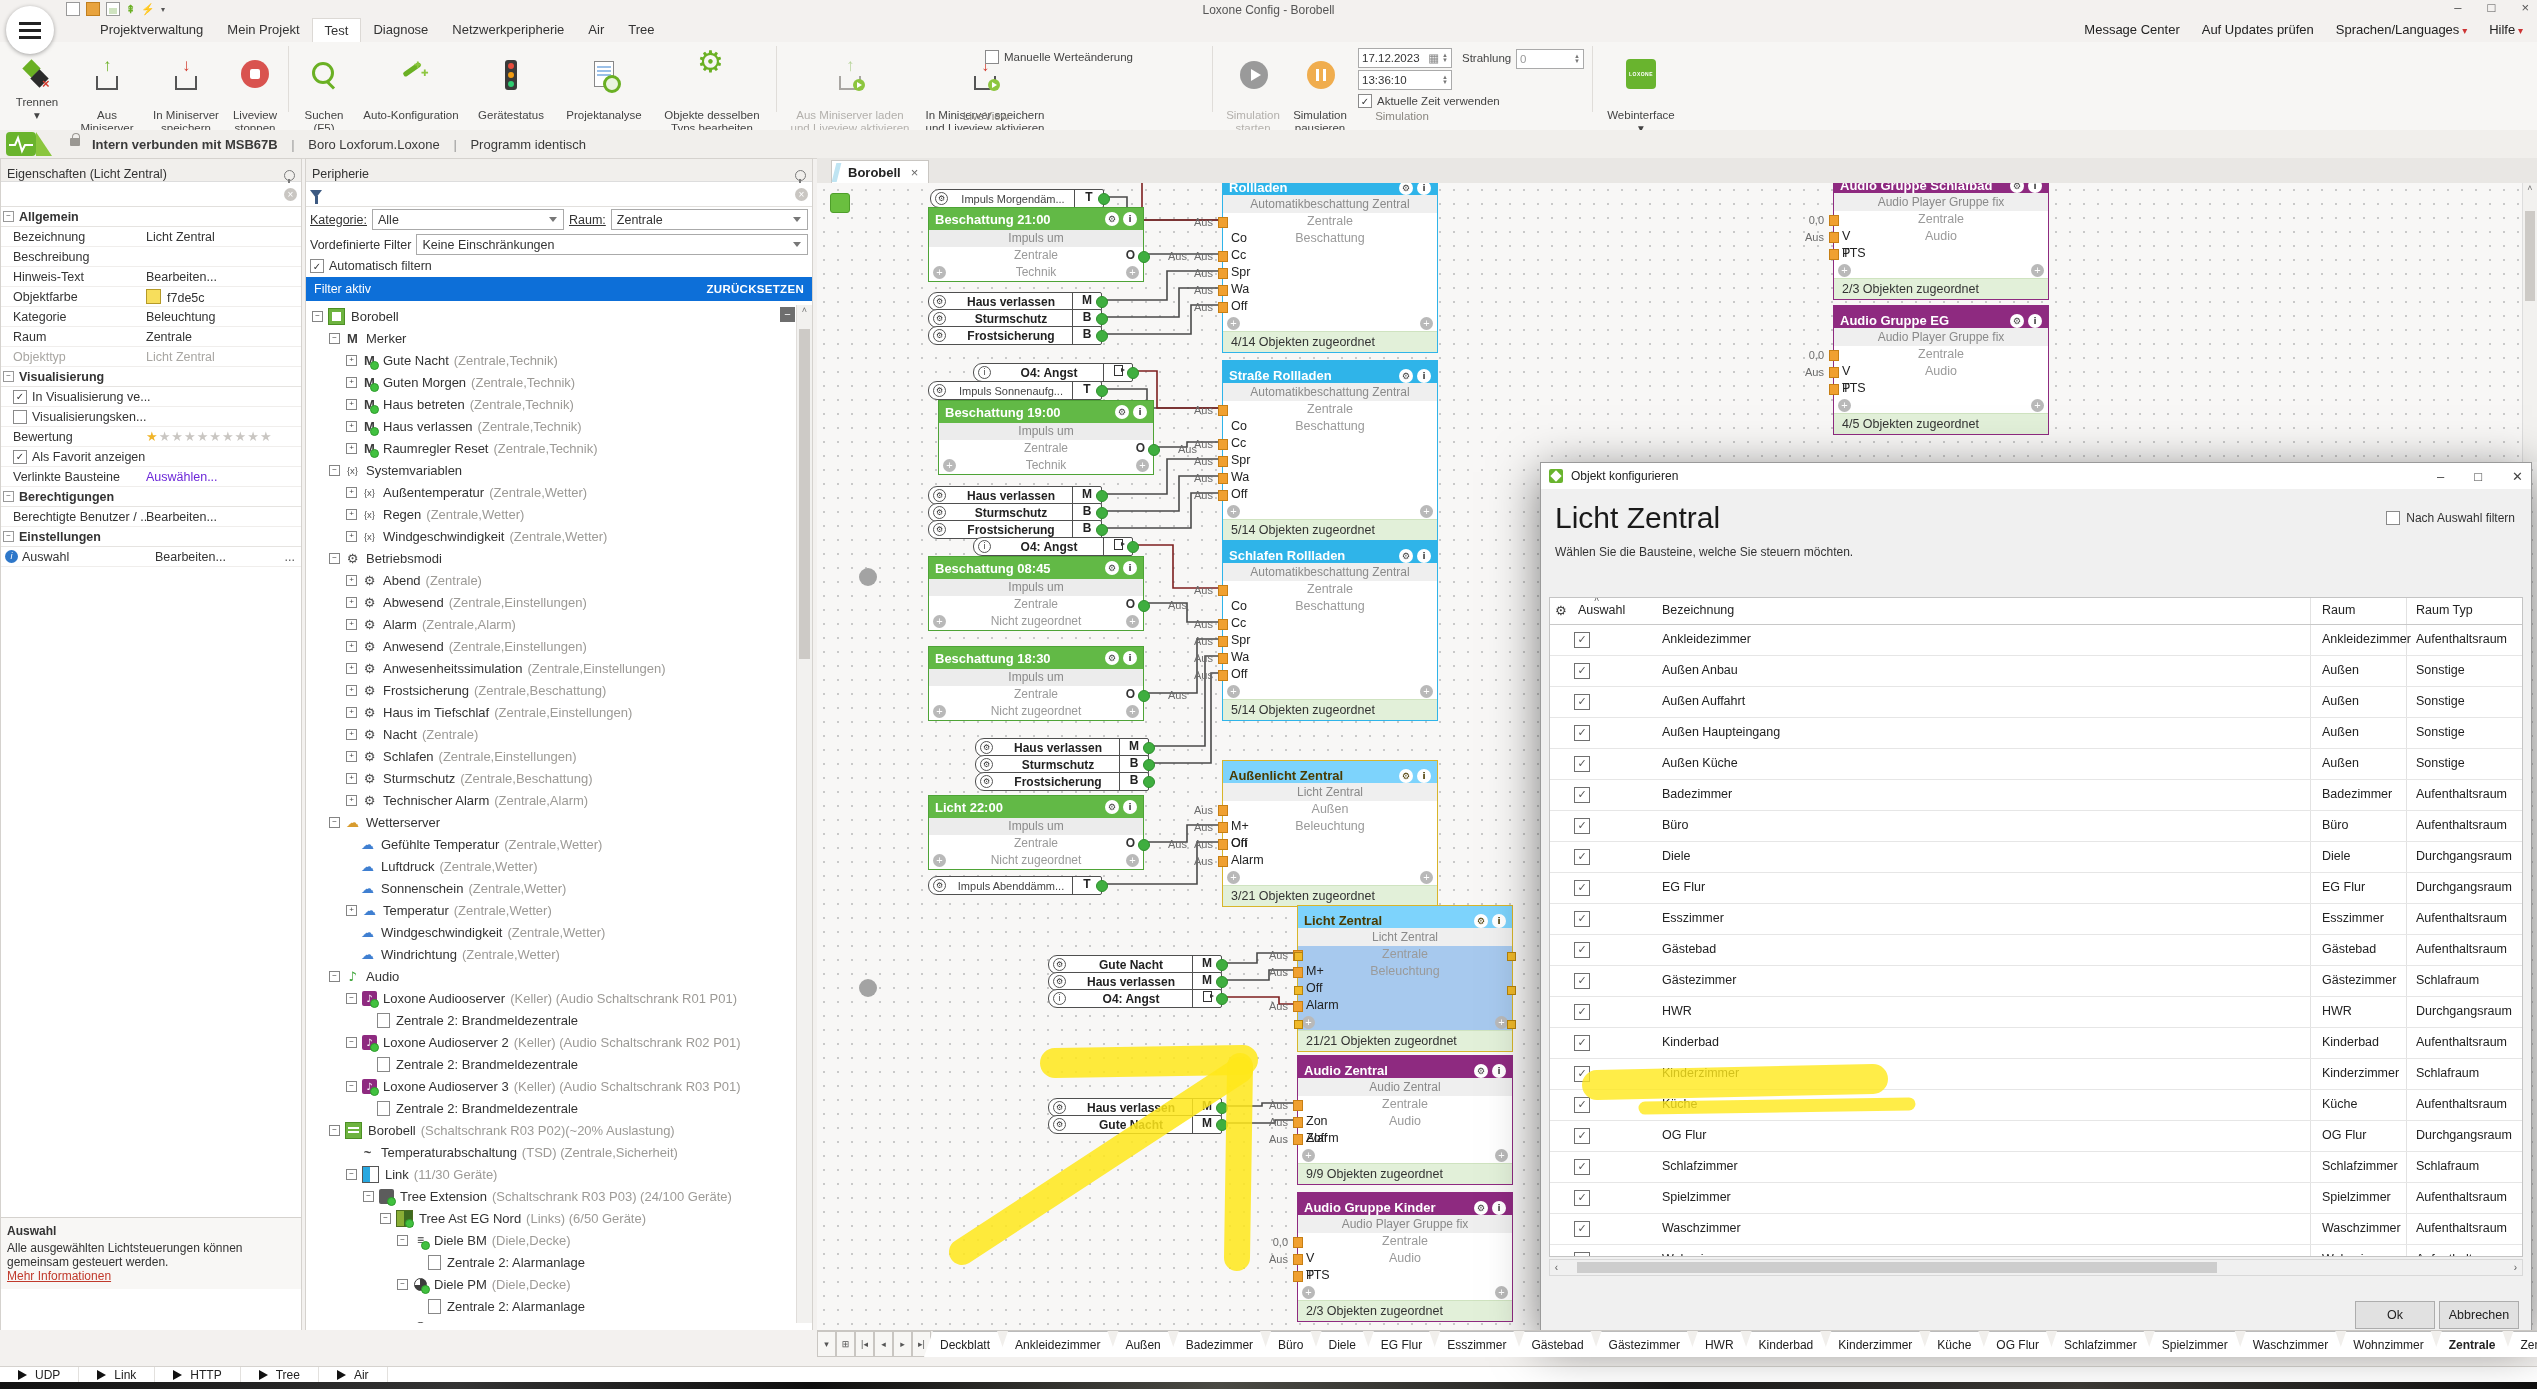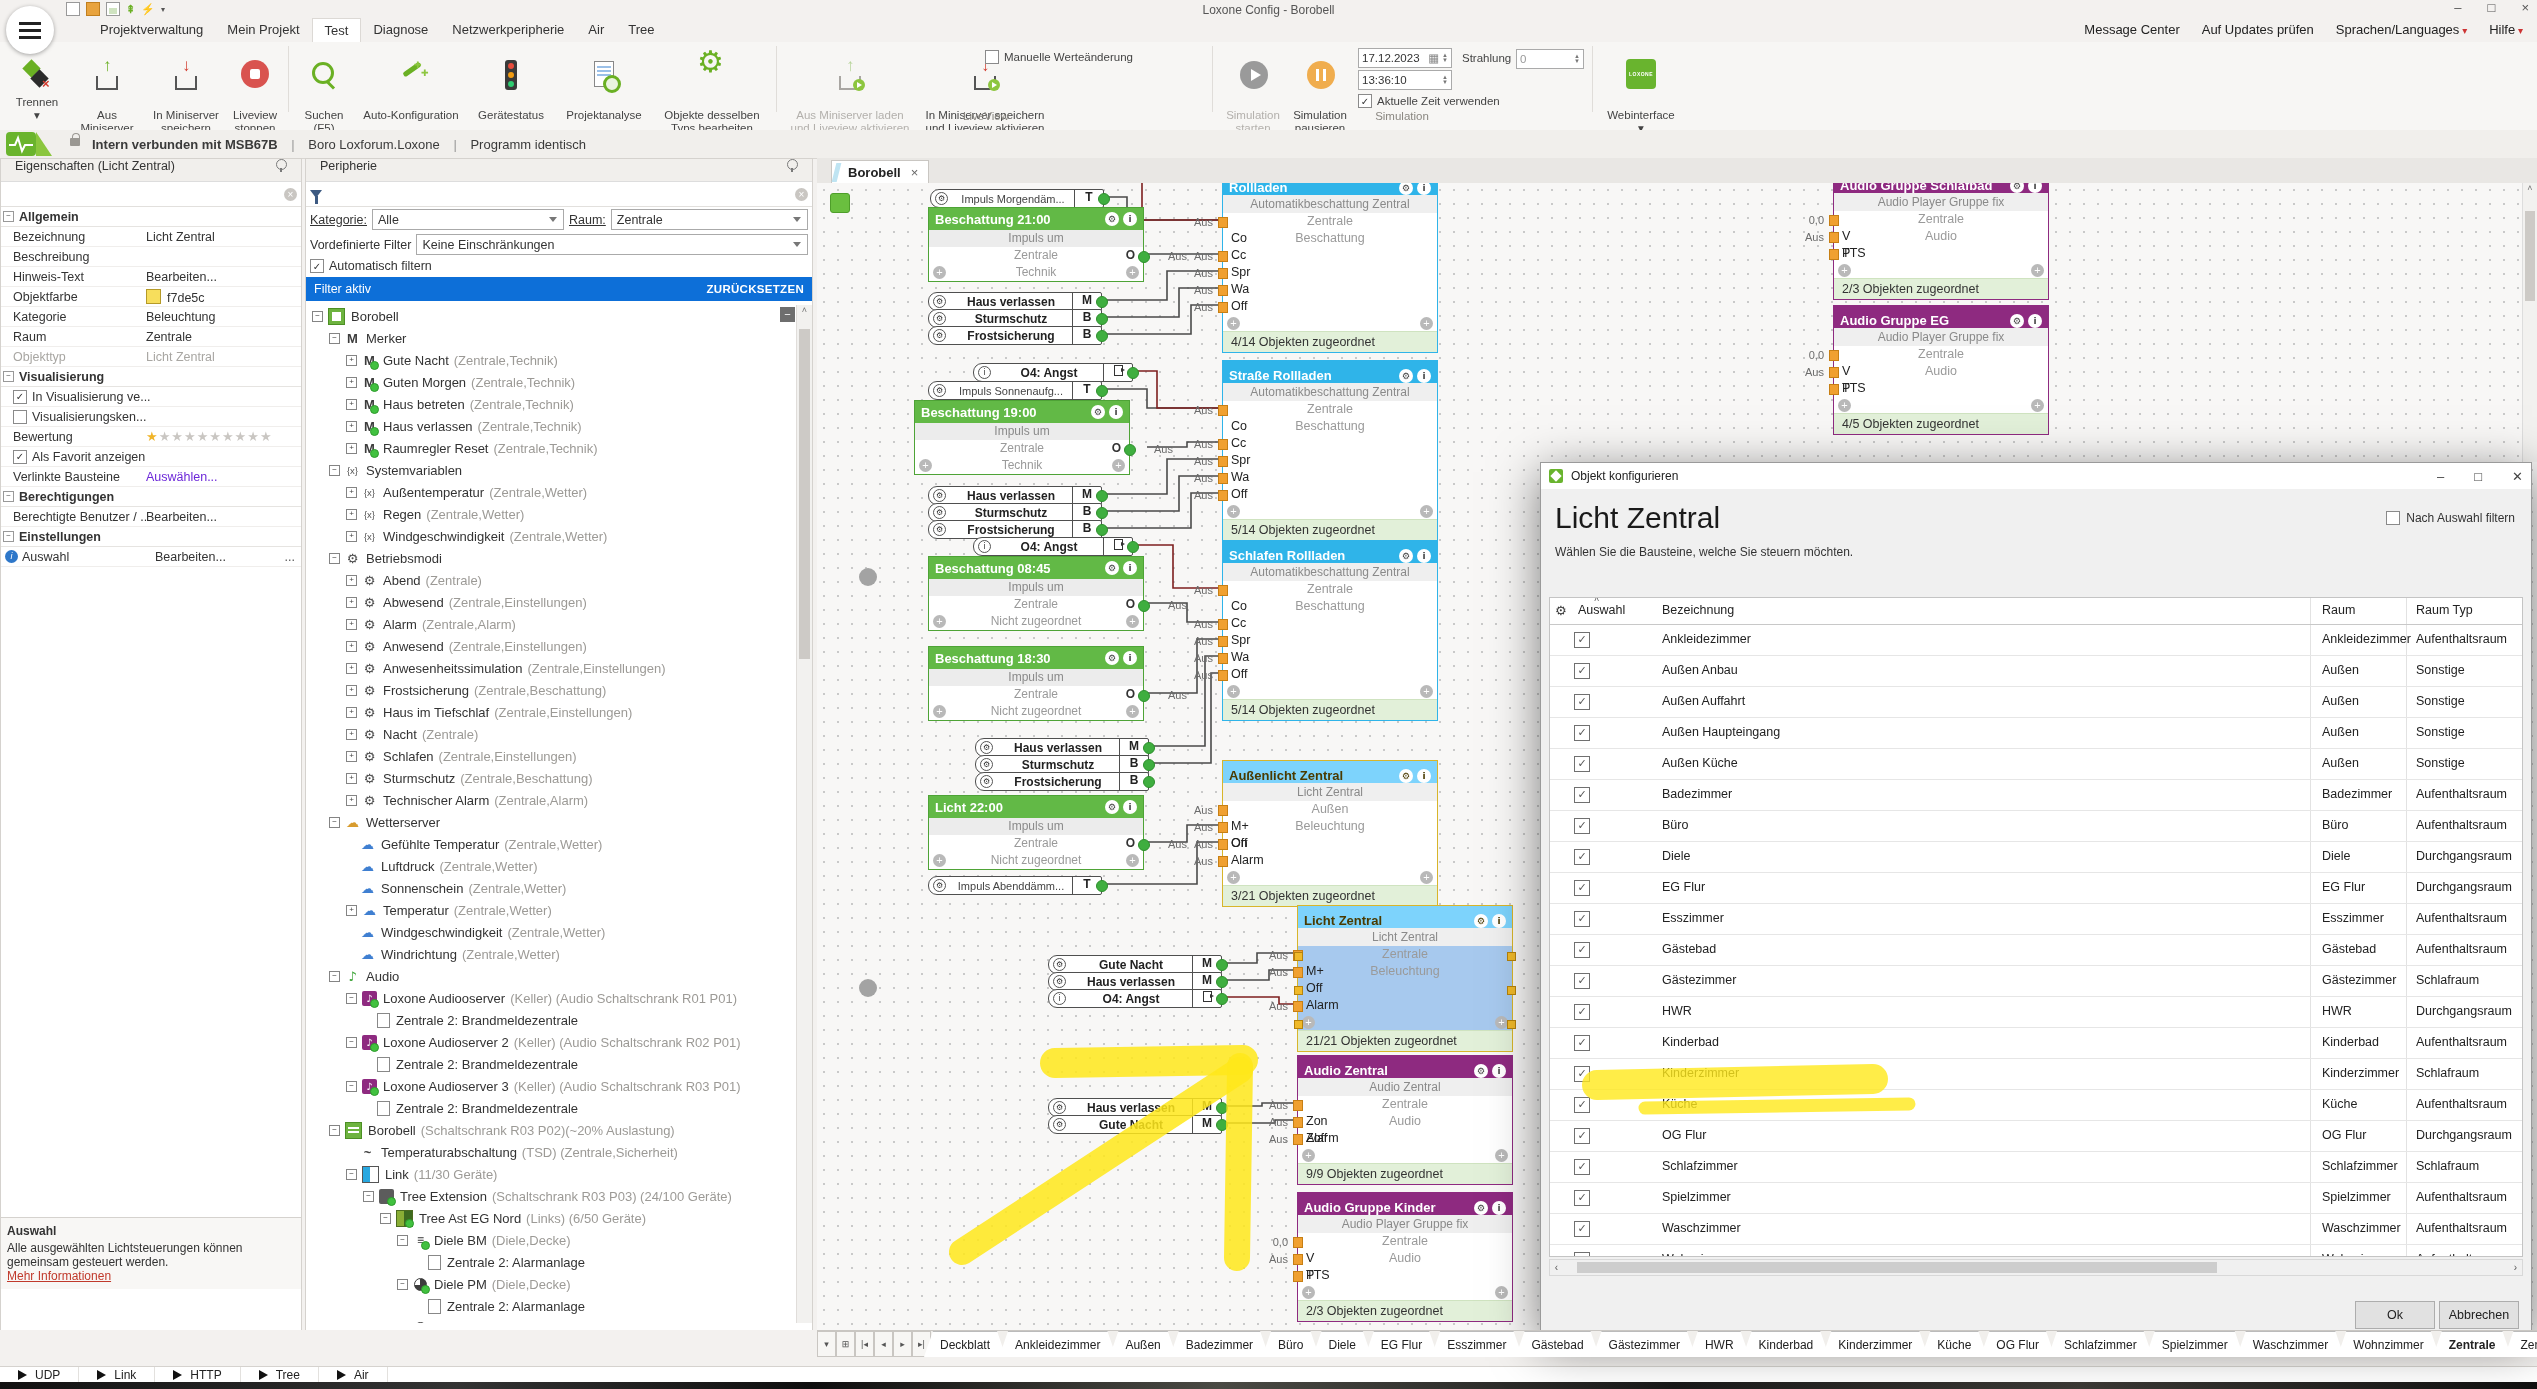--- a/index.html
+++ b/index.html
@@ -67,21 +67,21 @@
   #statusbar{position:absolute;left:0;top:130px;width:2537px;height:28px;background:#f1efec;border-bottom:1px solid #d8d5d1;}
   #hbadge{position:absolute;left:6px;top:2px;width:30px;height:24px;background:#6ab42d;border-radius:4px;}
   #hwedge{position:absolute;left:36px;top:2px;width:0;height:0;border-bottom:24px solid #8bc63e;border-right:16px solid transparent;}
   .lock{position:absolute;left:70px;top:8px;width:10px;height:8px;background:#9a9792;border-radius:1px;}
   .lock:before{content:"";position:absolute;left:2px;top:-5px;width:6px;height:5px;border:1.5px solid #9a9792;border-bottom:none;border-radius:4px 4px 0 0;}
   #stext{position:absolute;left:92px;top:7px;font-size:13px;color:#3a3a3a;}
   #stext b{font-weight:bold;}
   #stext .sep{color:#999;margin:0 10px;}
   
   .panel{position:absolute;top:158px;background:#fff;border:1px solid #d5d2ce;}
-  .phead{height:22px;background:#f1efec;border-bottom:1px solid #ddd;display:flex;align-items:flex-start;padding:0 14px;font-size:12.5px;color:#333;}
+  .phead{height:22px;background:#f1efec;border-bottom:1px solid #ddd;display:flex;align-items:flex-end;padding:0 6px;font-size:12.5px;color:#333;}
   .pin{margin-left:auto;width:9px;height:9px;border:1.5px solid #7a7a7a;border-radius:50%;position:relative;}
   .pin:after{content:"";position:absolute;left:3px;top:8px;width:1.5px;height:4px;background:#7a7a7a;}
   .filterrow{height:24px;border-bottom:1px solid #e2e0dd;display:flex;align-items:center;padding:0 4px;gap:4px;}
   .funnel{width:0;height:0;border-left:6px solid transparent;border-right:6px solid transparent;border-top:8px solid #3d5a82;position:relative;}
   .funnel:after{content:"";position:absolute;left:-1.5px;top:-2px;width:3px;height:8px;background:#3d5a82;}
   .circx{margin-left:auto;width:13px;height:13px;border-radius:50%;background:#c9c6c2;color:#fff;font-size:10px;line-height:13px;text-align:center;}
   
   #prop-rows{position:absolute;left:0;top:48px;right:0;}
   .prow{display:flex;align-items:center;height:19px;border-bottom:1px solid #f0eeec;padding-left:12px;font-size:12.5px;}
   .prow.phead2{background:#fff;border-bottom:1px solid #e6e4e1;}
@@ -949,21 +949,21 @@
         <div class="block-p" style="left: 156px; top: 180px; width: 158px;">
           <span class="p-ic">i</span>
           <span class="p-label">O4: Angst</span>
           <span class="p-tag"><span class="doorg"></span><span class="pdot"></span></span>
         </div>
         <div class="block-p" style="left: 111px; top: 198px; width: 172px;">
           <span class="p-ic">⚙</span>
           <span class="p-label sm">Impuls Sonnenaufg...</span>
           <span class="p-tag">T<span class="pdot"></span></span>
         </div>
-        <div class="block-c" style="left: 97px; top: 217px;">
+        <div class="block-c" style="left: 121px; top: 217px;">
           <div class="bc-head">
             <span>Beschattung 19:00</span>
             <span class="hic">⚙</span>
             <span class="hic">i</span>
           </div>
           <div class="bc-band">Impuls um</div>
           <div class="bc-row">Zentrale<span class="bc-o">O</span><span class="odot"></span><span class="bc-aus">Aus</span></div>
           <div class="bc-row">Technik<span class="pluss" style="left: 4px;">+</span><span class="pluss" style="right: 4px;">+</span></div>
         </div>
         <div class="block-p" style="left: 111px; top: 303px; width: 172px;">

